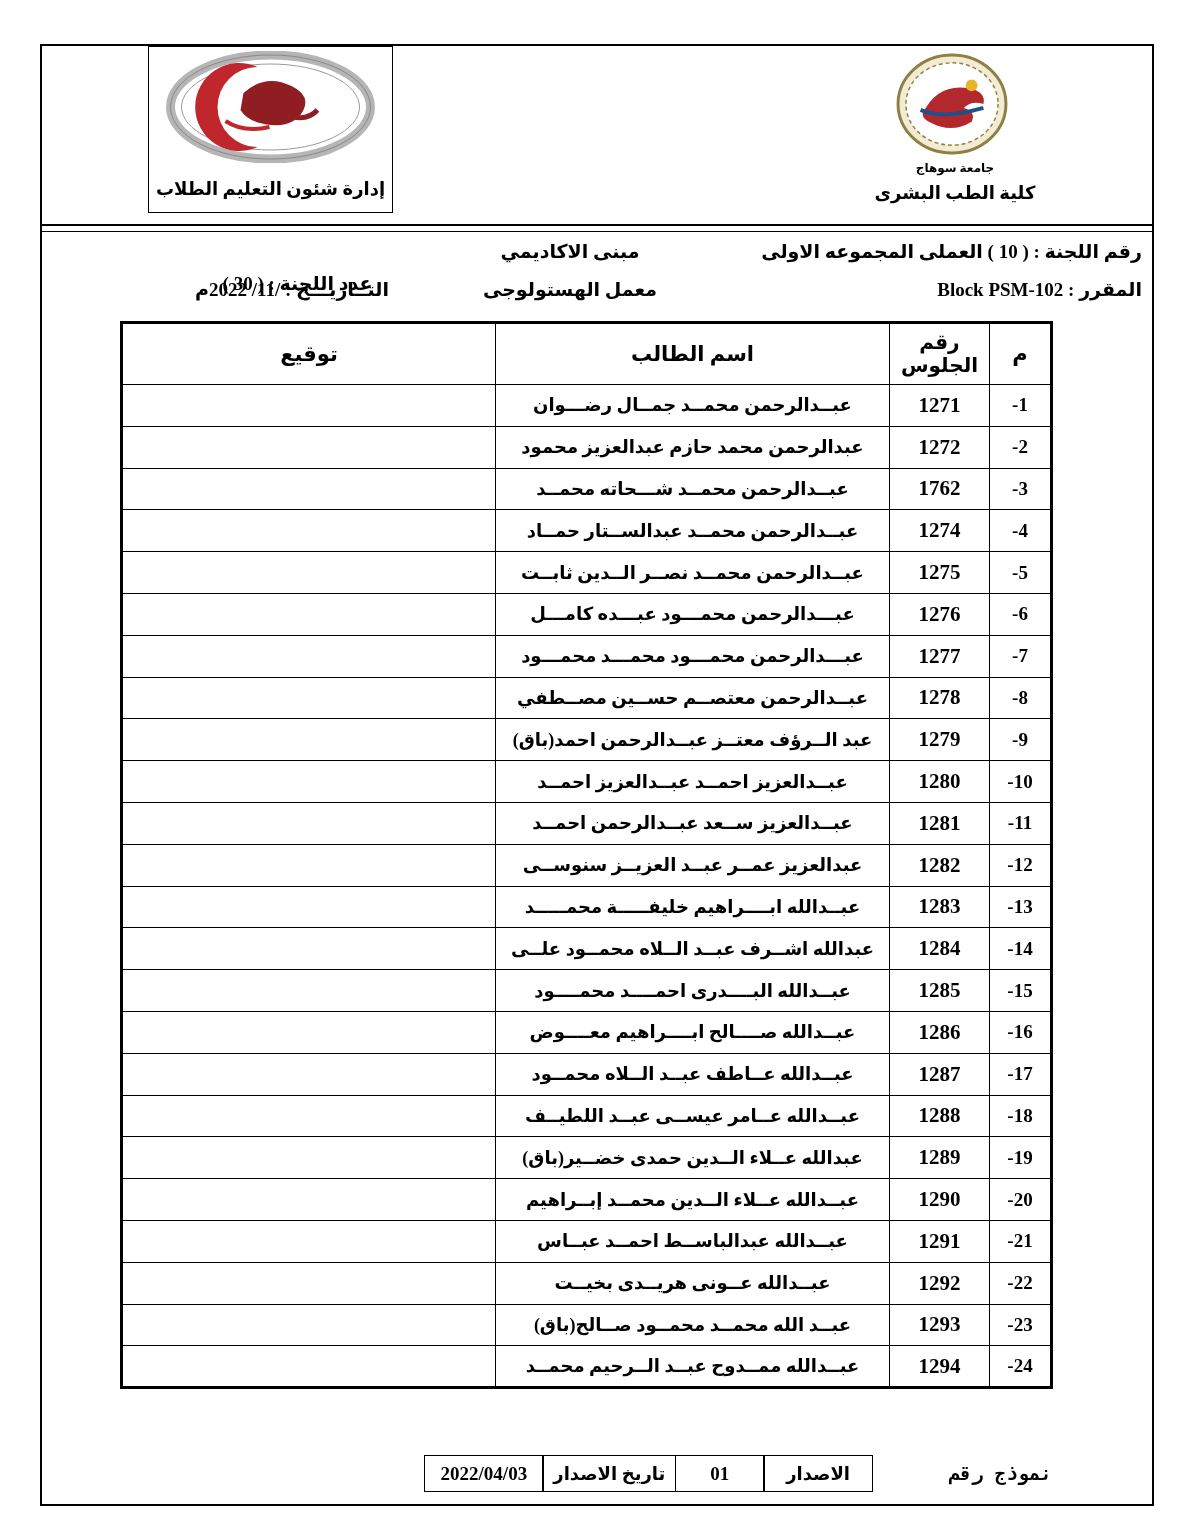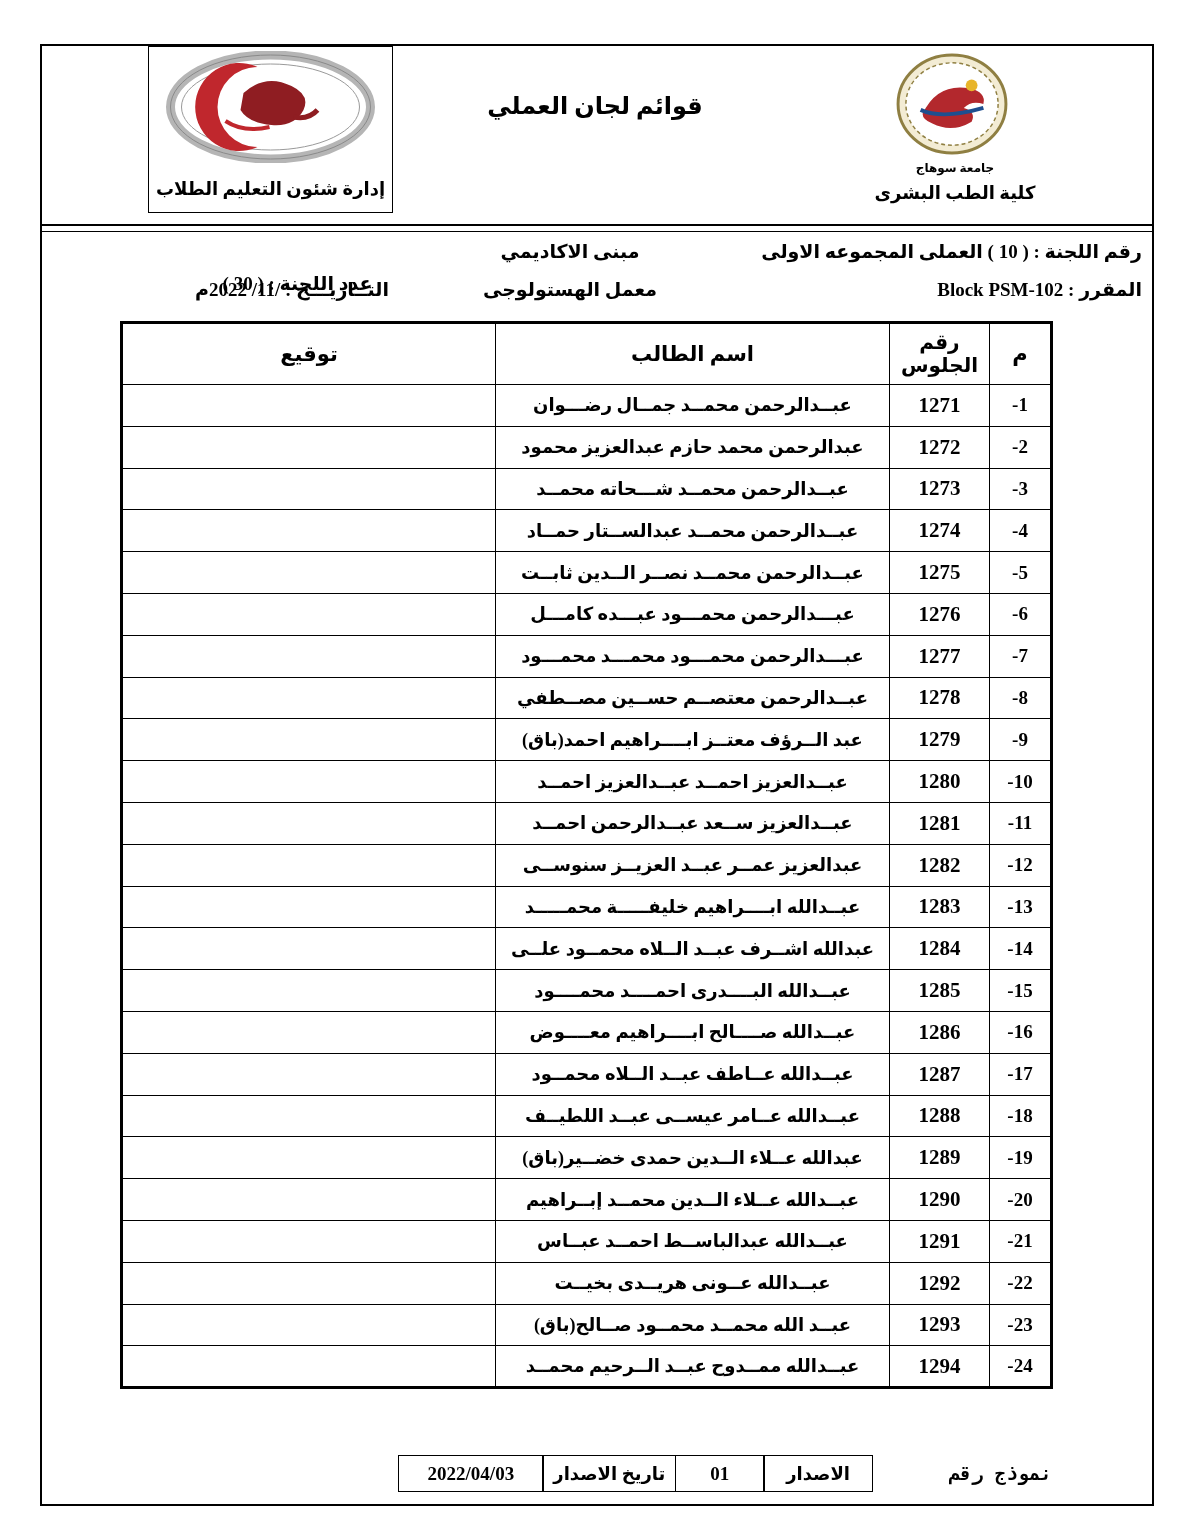--- a/index.html
+++ b/index.html
@@ -61,41 +61,40 @@
   .footer { top:1455px; right:135px; direction:rtl; display:flex; align-items:center; }
   .f-label { font-size:19px; margin-left:76px; white-space:nowrap;font-family:Liberation Mono, monospace; }
   .f-boxes { display:flex; direction:rtl; }
   .f-box { border:1.6px solid #000; height:37px; display:flex; align-items:center; justify-content:center;
            font-size:18px; white-space:nowrap; }
   .f-box + .f-box { margin-right:-1.6px; }
   .f-code { width:226px; direction:ltr; font-size:19px; }
   .f-ilabel { width:110px; }
   .f-inum { width:90px; font-size:19px; }
   .f-dlabel { width:134px; }
-  .f-date { width:146px; direction:ltr; font-size:19px; }
+  .f-date { width:120px; direction:ltr; font-size:19px; }
 </style>
 </head>
 <body>
 
 <div class="abs frame"></div>
 
 <svg class="abs emblem" viewBox="0 0 120 104">
   <ellipse cx="60" cy="52" rx="55" ry="50" fill="#f3ecd4" stroke="#8f7f42" stroke-width="3"></ellipse>
   <ellipse cx="60" cy="52" rx="47" ry="42" fill="#ffffff" stroke="#8f7f42" stroke-width="1.5" stroke-dasharray="4 3"></ellipse>
   <path d="M30 62 Q45 30 78 36 Q95 40 92 52 Q80 48 72 56 Q85 60 80 70 Q60 82 40 72 Q30 68 30 62 Z" fill="#b3282d"></path>
   <path d="M28 58 Q50 68 92 56" stroke="#1e4f8f" stroke-width="4" fill="none"></path>
   <circle cx="80" cy="33" r="6" fill="#e8b52a"></circle>
 </svg>
 <div class="abs right-org">
   <div class="l1">جامعة سوهاج</div>
   <div class="l2">كلية الطب البشرى</div>
 </div>
 
 <div class="abs title-block">
-  <div class="t1">قوائم لجان العملي</div>
 </div>
 
 <div class="abs left-box">
   <svg viewBox="0 0 210 112">
     <ellipse cx="105" cy="56" rx="100" ry="52" fill="none" stroke="#b5b5b5" stroke-width="9"></ellipse>
     <ellipse cx="105" cy="56" rx="100" ry="52" fill="none" stroke="#8a8a8a" stroke-width="1"></ellipse>
     <ellipse cx="105" cy="56" rx="89" ry="43" fill="none" stroke="#9a9a9a" stroke-width="1"></ellipse>
     <path d="M92 16 A44 44 0 1 0 92 96 A38 38 0 1 1 92 16 Z" fill="#c0272d"></path>
     <path d="M78 42 q22 -20 48 -7 q19 9 12 24 q-9 17 -32 15 q-23 -2 -31 -15 z" fill="#8f1d22"></path>
     <path d="M128 66 q15 3 24 -7" stroke="#8f1d22" stroke-width="5" fill="none"></path>
@@ -139,21 +138,21 @@
 
   <tr>
     <td class="c-m">-2</td>
     <td class="c-seat">1272</td>
     <td class="c-name">عبدالرحمن محمد حازم عبدالعزيز محمود</td>
     <td class="c-sign"></td>
   </tr>
 
   <tr>
     <td class="c-m">-3</td>
-    <td class="c-seat">1273</td>
+    <td class="c-seat">1762</td>
     <td class="c-name">عبــدالرحمن محمــد شـــحاته محمــد</td>
     <td class="c-sign"></td>
   </tr>
 
   <tr>
     <td class="c-m">-4</td>
     <td class="c-seat">1274</td>
     <td class="c-name">عبــدالرحمن محمــد عبدالســتار حمــاد</td>
     <td class="c-sign"></td>
   </tr>
@@ -182,21 +181,21 @@
   <tr>
     <td class="c-m">-8</td>
     <td class="c-seat">1278</td>
     <td class="c-name">عبــدالرحمن معتصــم حســين مصــطفي</td>
     <td class="c-sign"></td>
   </tr>
 
   <tr>
     <td class="c-m">-9</td>
     <td class="c-seat">1279</td>
-    <td class="c-name">عبد الــرؤف معتــز ابــــراهيم احمد(باق)</td>
+    <td class="c-name">عبد الــرؤف معتــز عبــدالرحمن احمد(باق)</td>
     <td class="c-sign"></td>
   </tr>
 
   <tr>
     <td class="c-m">-10</td>
     <td class="c-seat">1280</td>
     <td class="c-name">عبــدالعزيز احمــد عبــدالعزيز احمــد</td>
     <td class="c-sign"></td>
   </tr>
 

